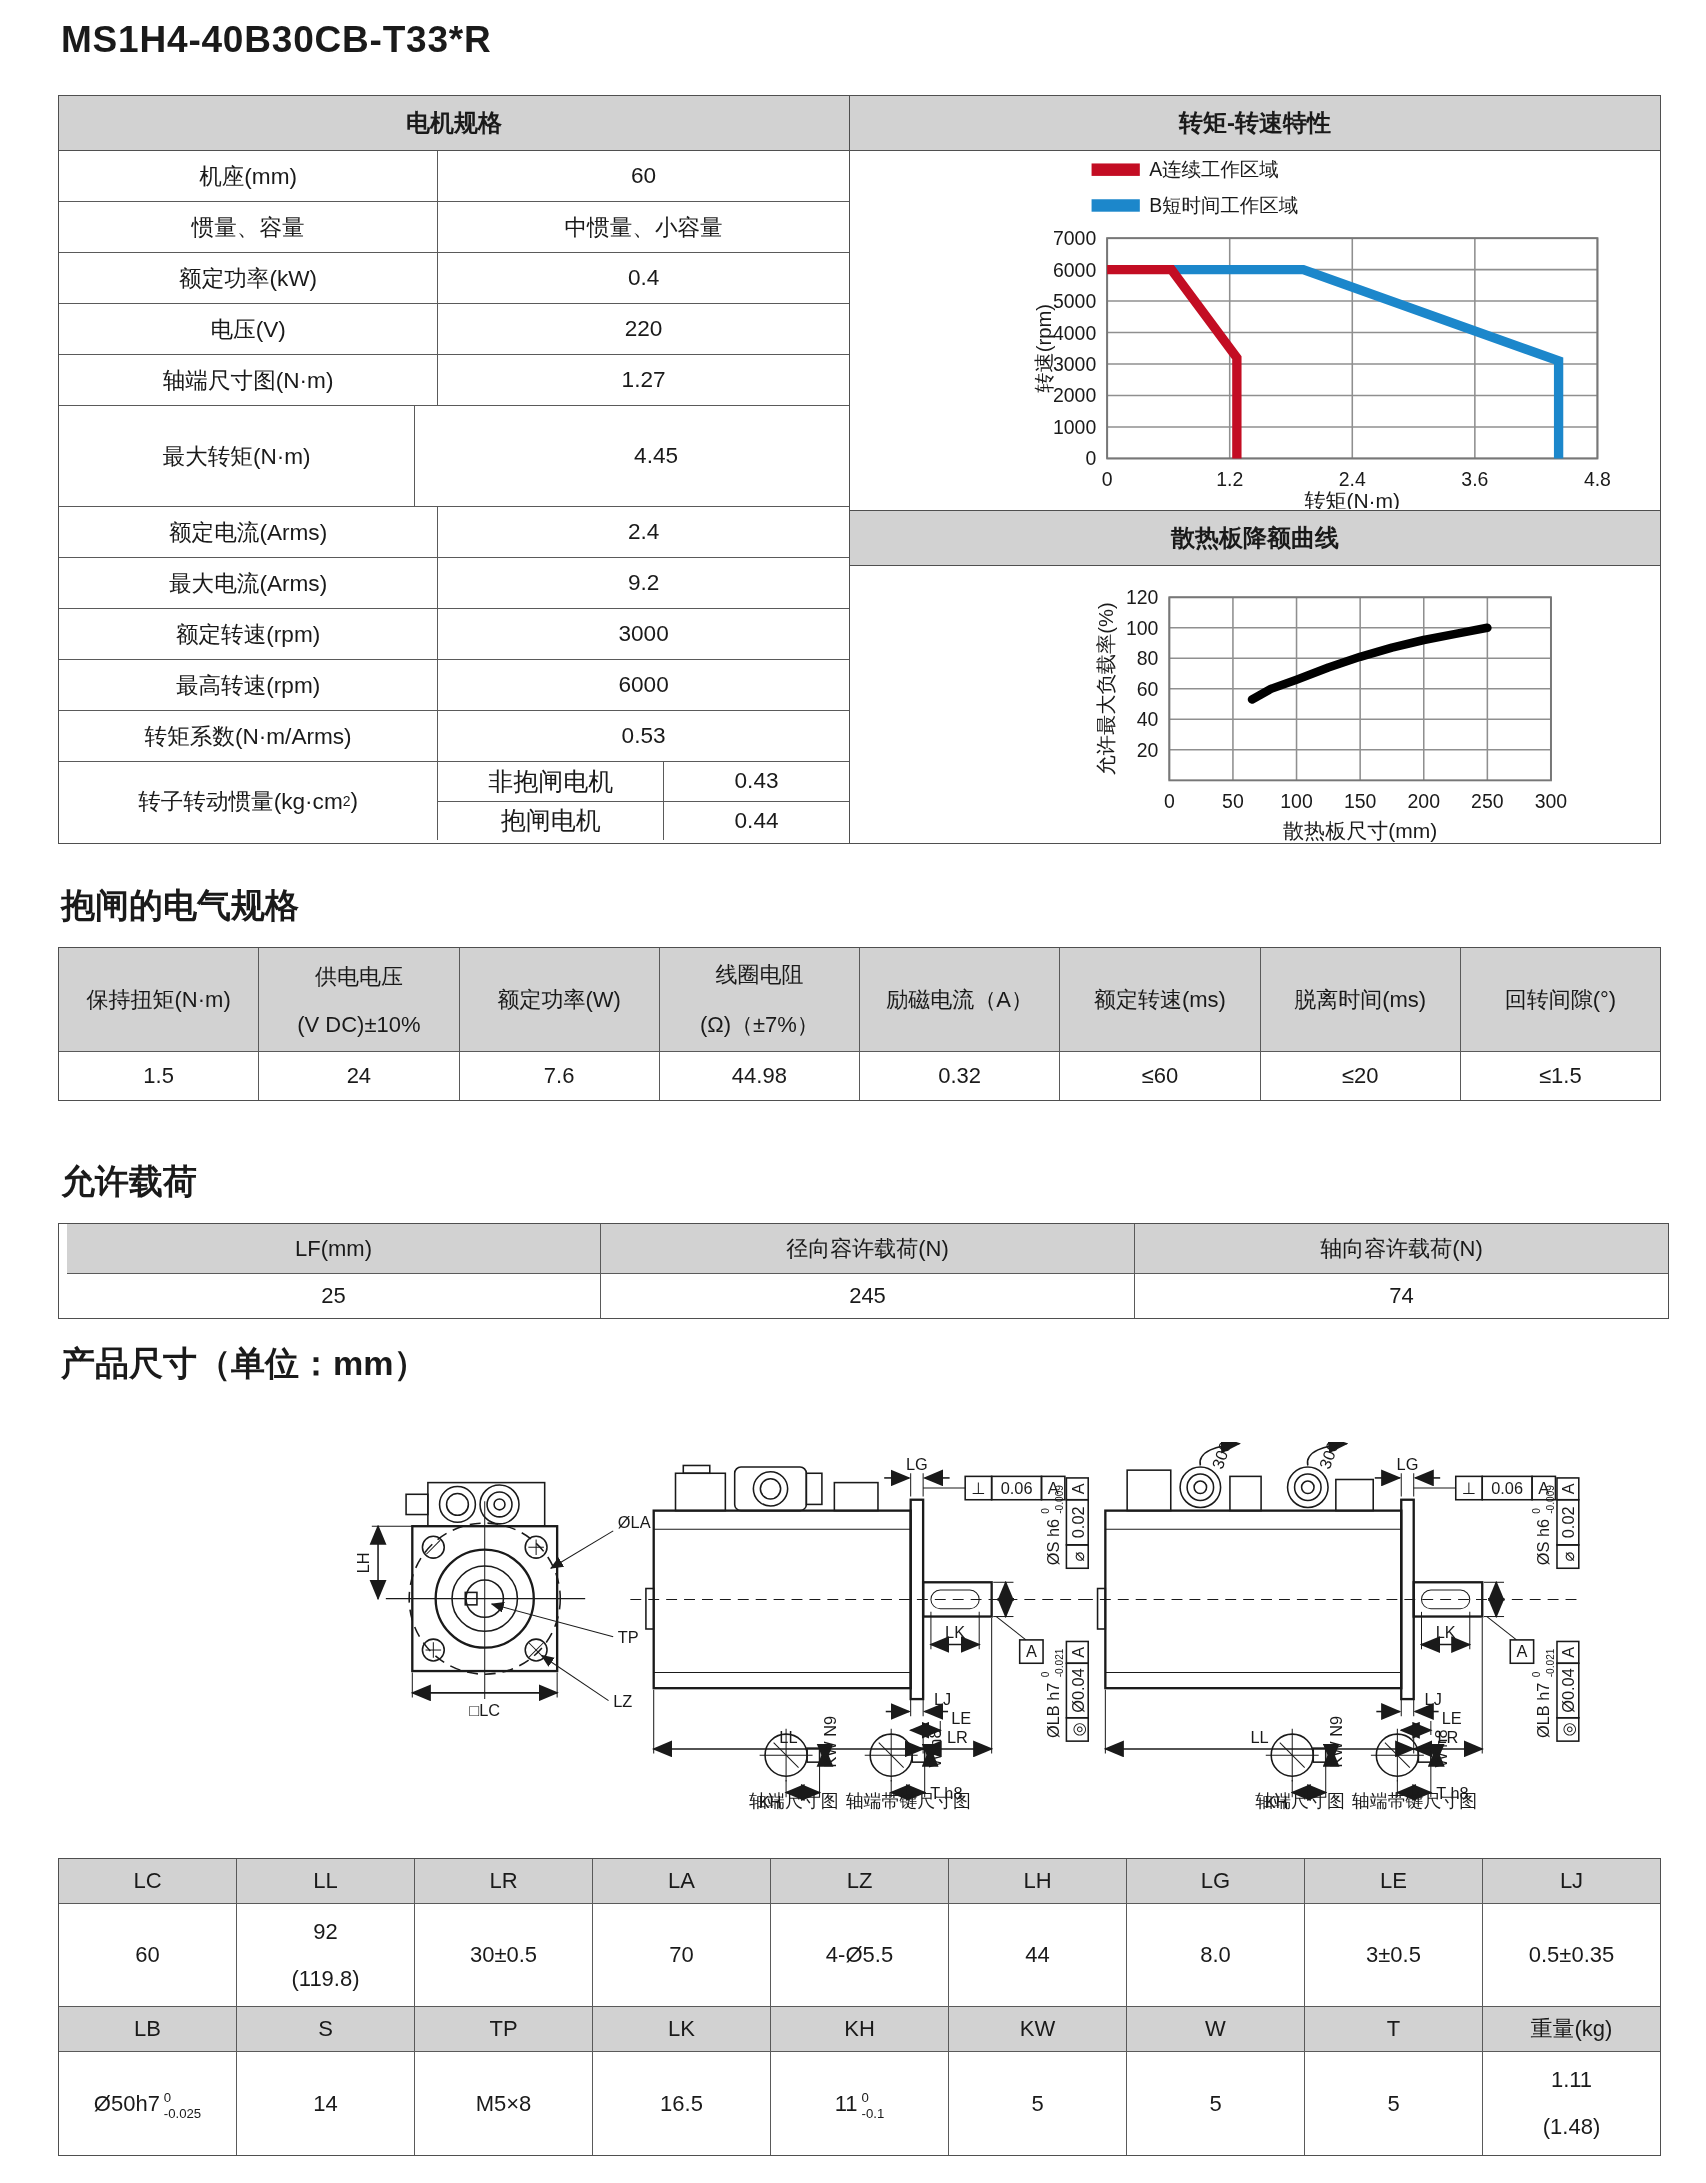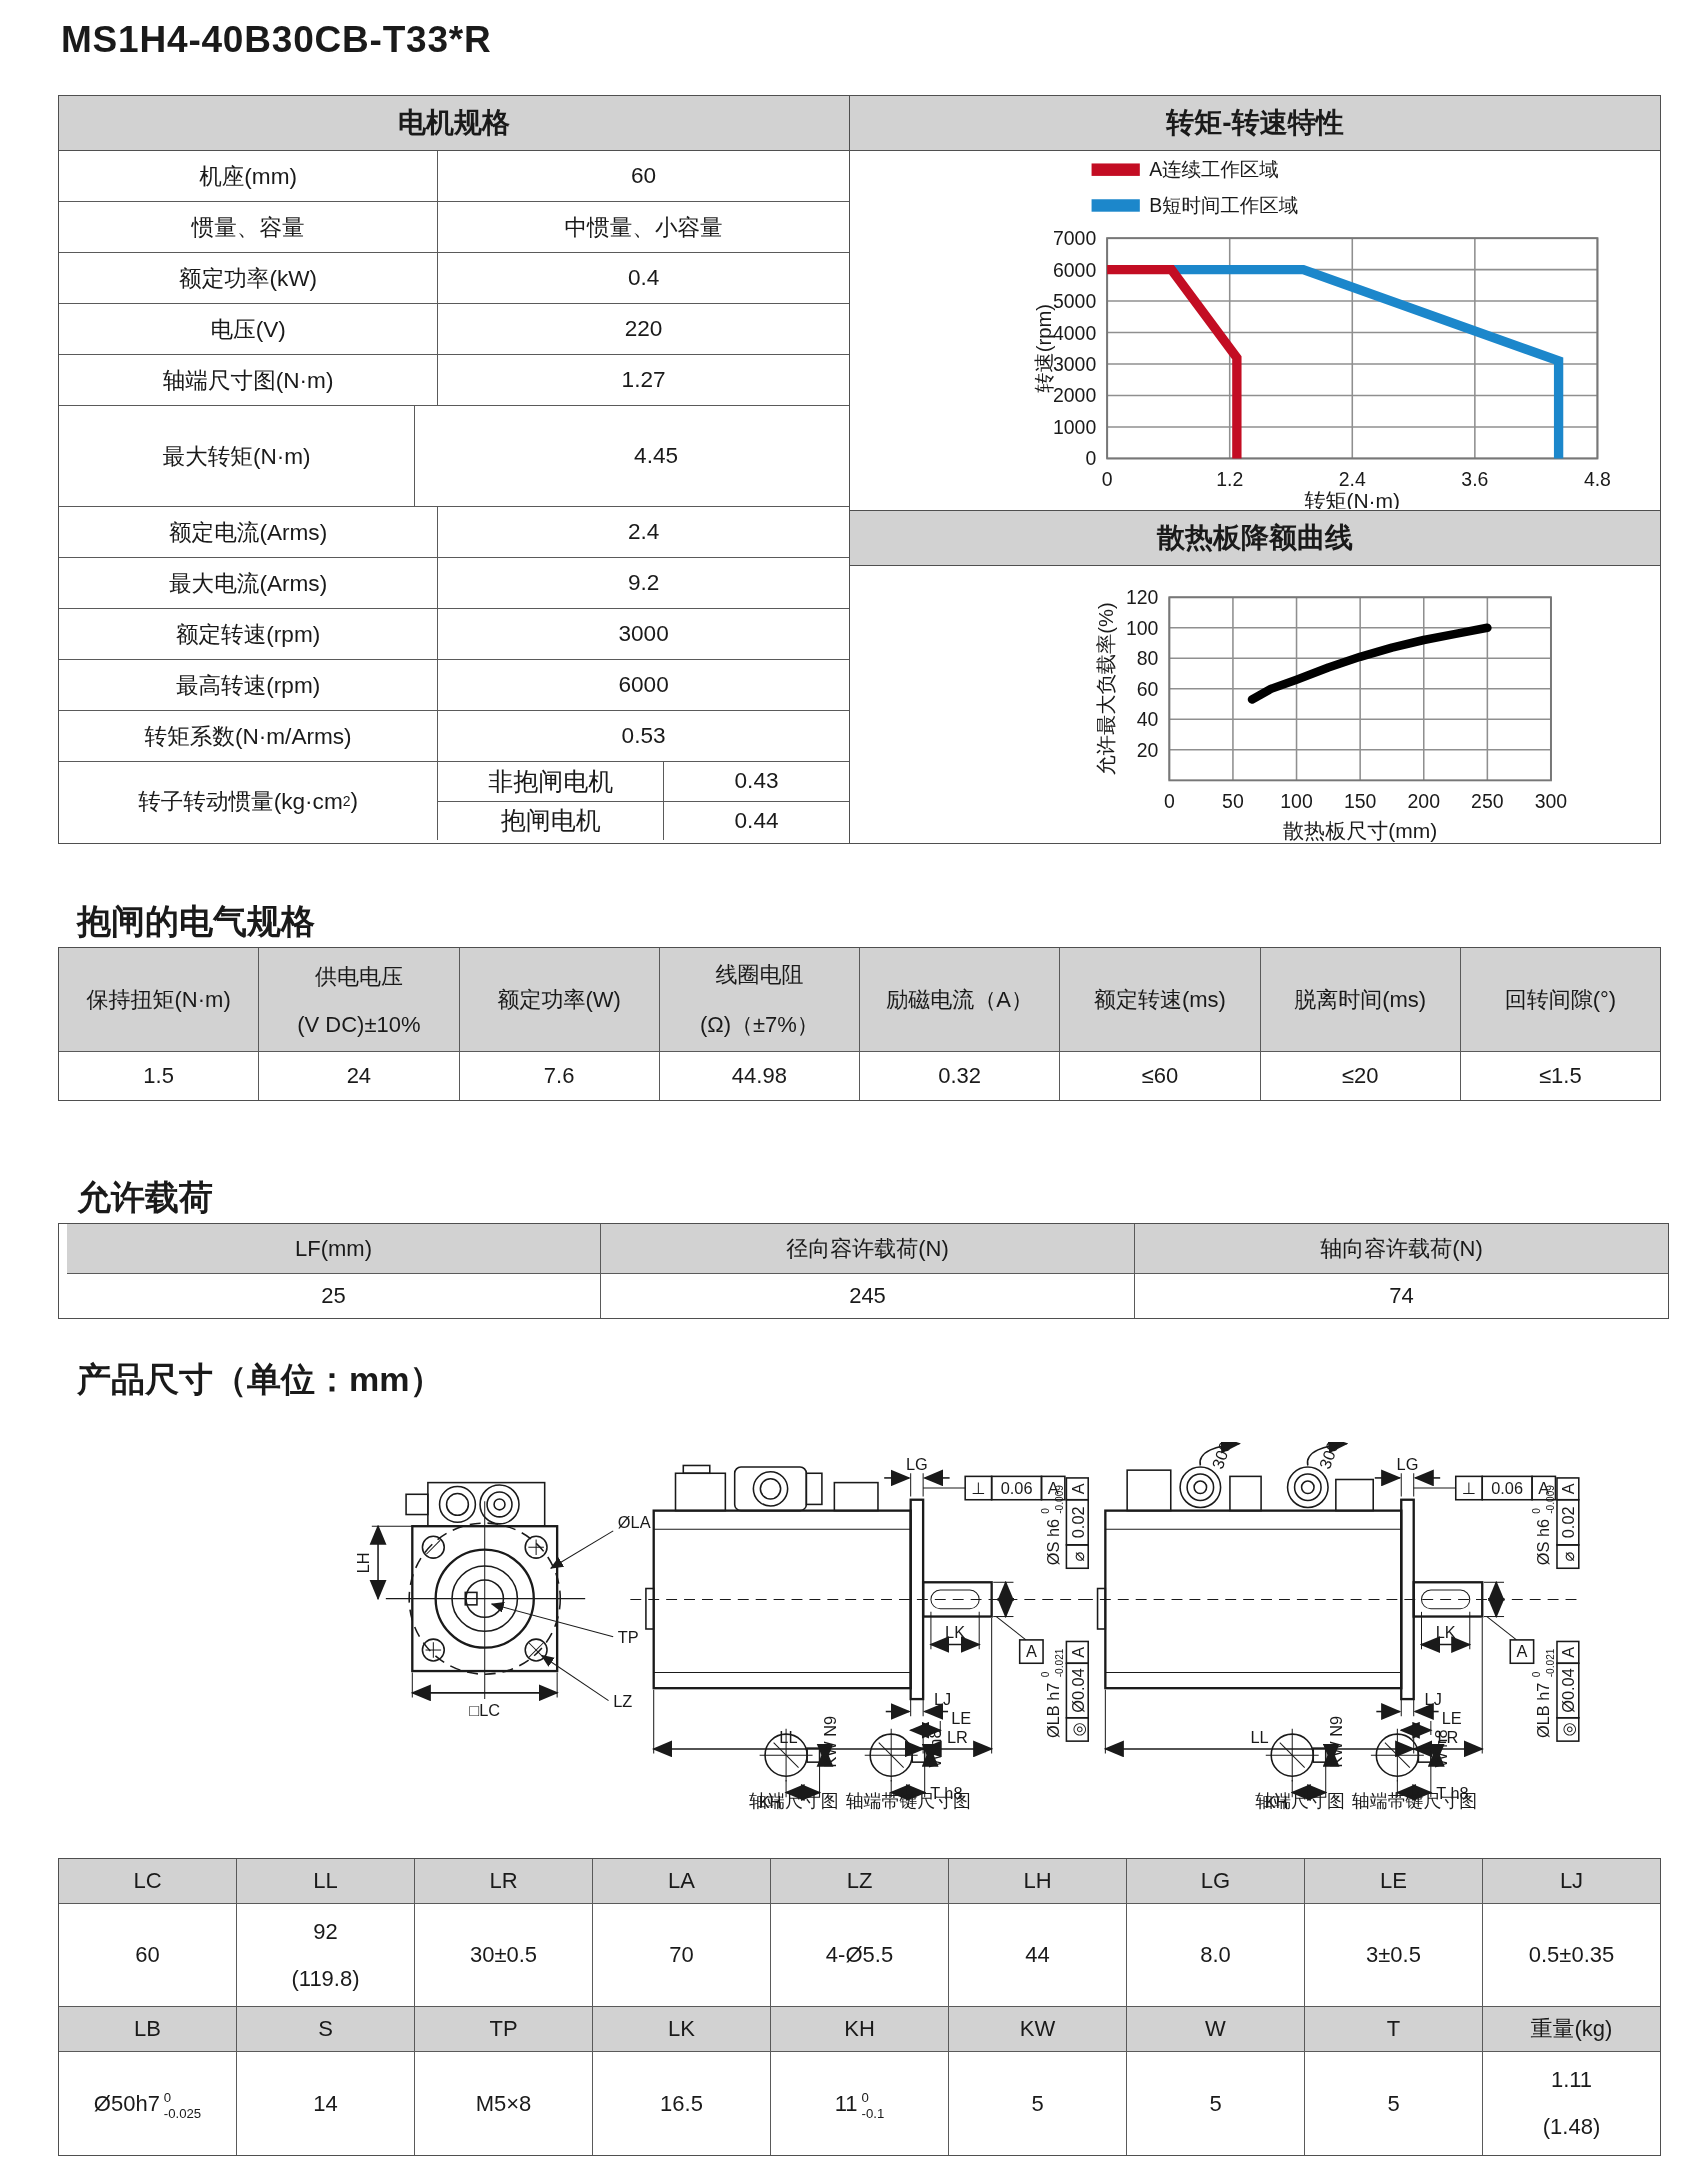--- a/index.html
+++ b/index.html
@@ -1,26 +1,26 @@
 <!DOCTYPE html>
 <html style="font-size:12.5px"><head>
 <meta charset="utf-8">
 <style>
   html,body{margin:0;padding:0;background:#ffffff;}
   body{width:1707px;height:2183px;position:relative;font-family:"Liberation Sans",sans-serif;color:#1a1a1a;}
   .abs{position:absolute;}
   #page-title{left:61px;top:18.7px;font-size:37px;font-weight:bold;letter-spacing:0.8px;}
-  h2.sec-title{margin:16px;font-size:34px;font-weight:bold;}
+  h2.sec-title{margin:0;font-size:34px;font-weight:bold;}
 
   
   #main-table{left:58px;top:95px;width:1601px;height:747px;border:1.9px solid #4f4f4f;display:flex;box-sizing:content-box;}
   .half-left{width:790px;border-right:1.6px solid #4f4f4f;display:flex;flex-direction:column;flex:none;}
   .half-right{flex:1;display:flex;flex-direction:column;min-width:0;}
   .sec-header{height:55px;flex:none;background:#d2d2d2;display:flex;align-items:center;justify-content:center;
-    font-size:28px;font-weight:600;border-bottom:1.6px solid #4f4f4f;box-sizing:border-box;}
+    font-size:24px;font-weight:600;border-bottom:1.6px solid #4f4f4f;box-sizing:border-box;}
   .spec-row{display:flex;height:51px;flex:none;border-bottom:1.2px solid #5a5a5a;box-sizing:border-box;}
   .spec-row.tall{height:101px;gap:48px;}
   .cell{display:flex;align-items:center;justify-content:center;font-size:22.6px;box-sizing:border-box;}
   .cell.label{width:48%;border-right:1.2px solid #5a5a5a;}
   .cell.value{width:52%;}
   .inertia-row{display:flex;height:78px;flex:none;box-sizing:border-box;}
   .inertia-row .label{width:48%;border-right:1.2px solid #5a5a5a;}
   .inertia-vals{width:52%;display:flex;flex-direction:column;}
   .inertia-sub{flex:1;display:flex;}
   .inertia-sub + .inertia-sub{border-top:1.2px solid #5a5a5a;}

